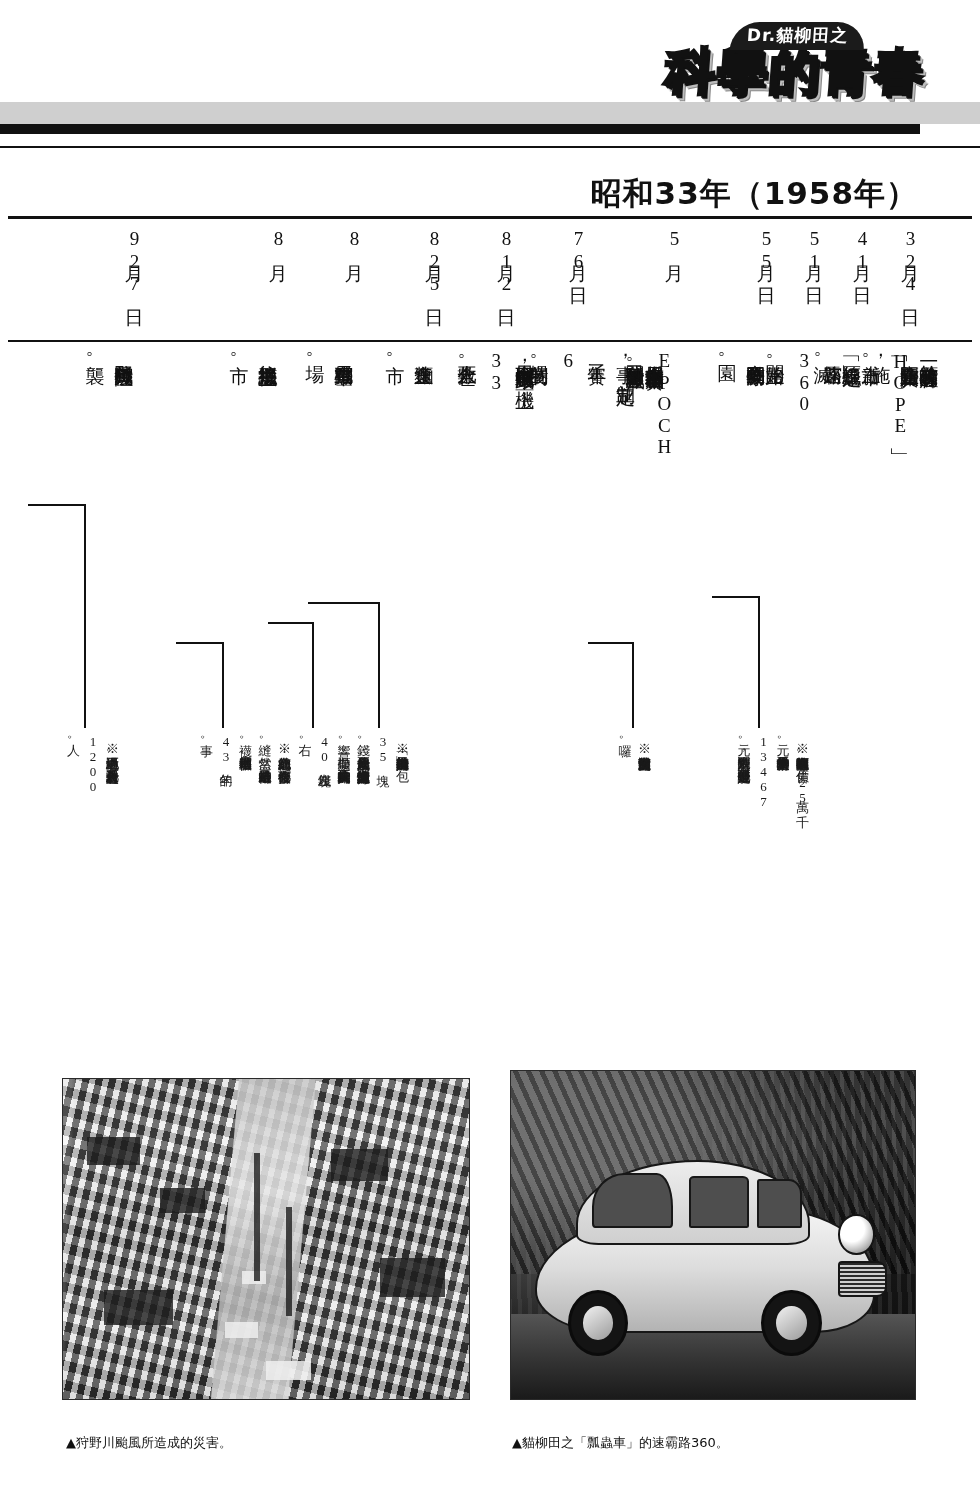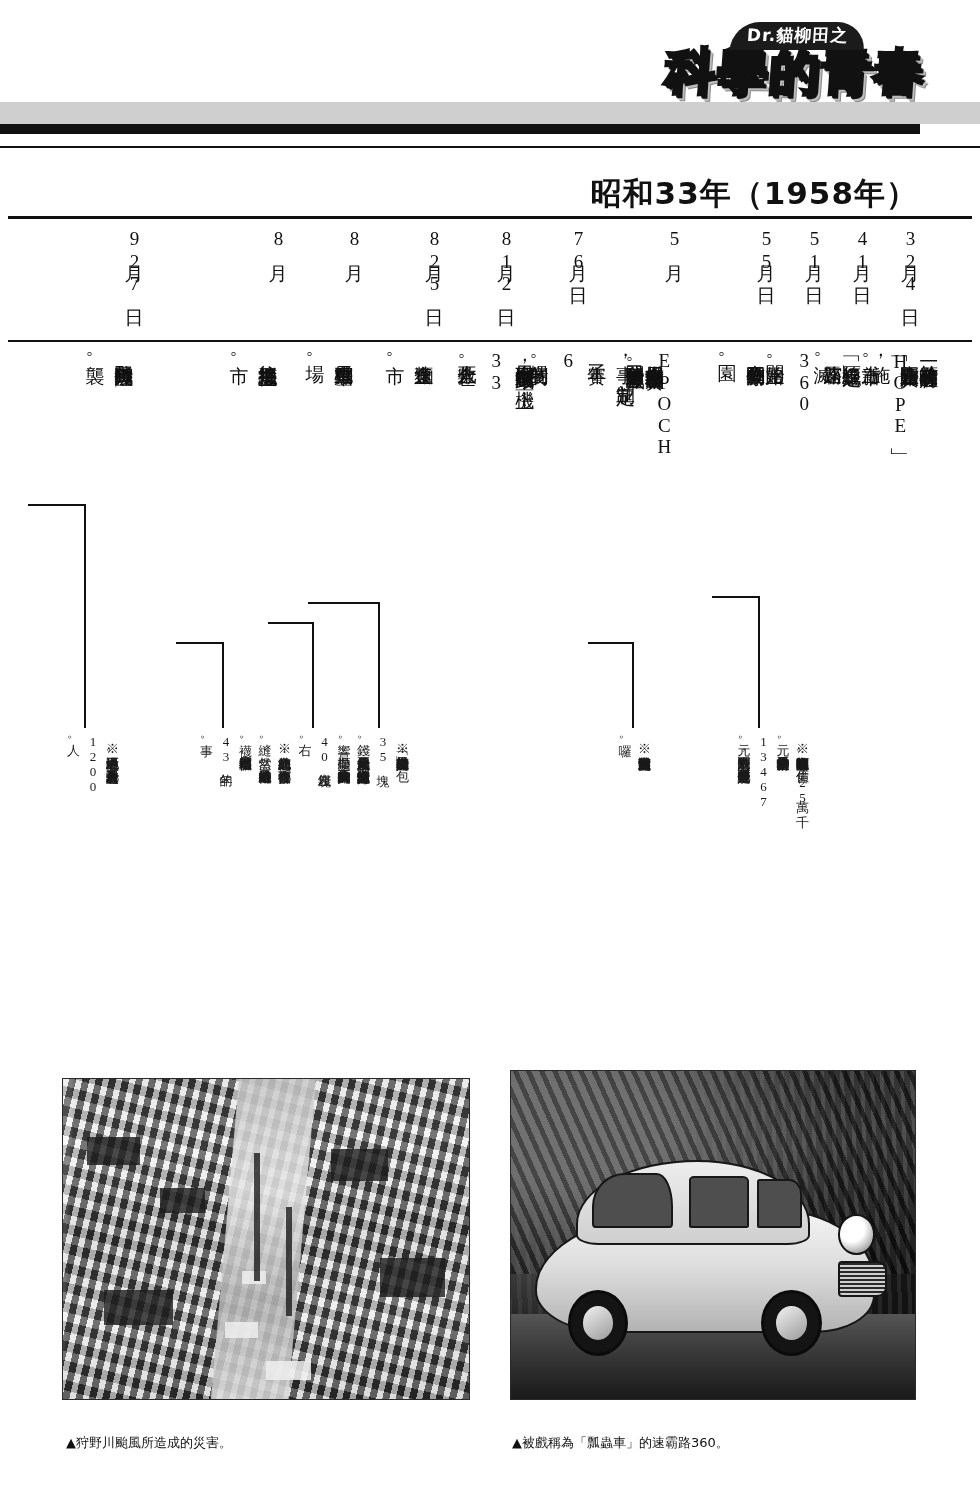--- a/index.html
+++ b/index.html
@@ -320,13 +320,13 @@
       <div class="car-hub"></div>
     </div>
   <div class="car-wheel" style="left:62%;">
       <div class="car-hub"></div>
     </div>
   <div class="car-lamp" style="right:10%; bottom:44%;"></div>
   <div class="car-grille"></div>
 </div>
 
 <div class="cap cap-a">▲狩野川颱風所造成的災害。</div>
-<div class="cap cap-b">▲被戲稱為「瓢蟲車」的速霸路360。</div>
+<div class="cap cap-b">▲貓柳田之「瓢蟲車」的速霸路360。</div>
 
 </body></html>

